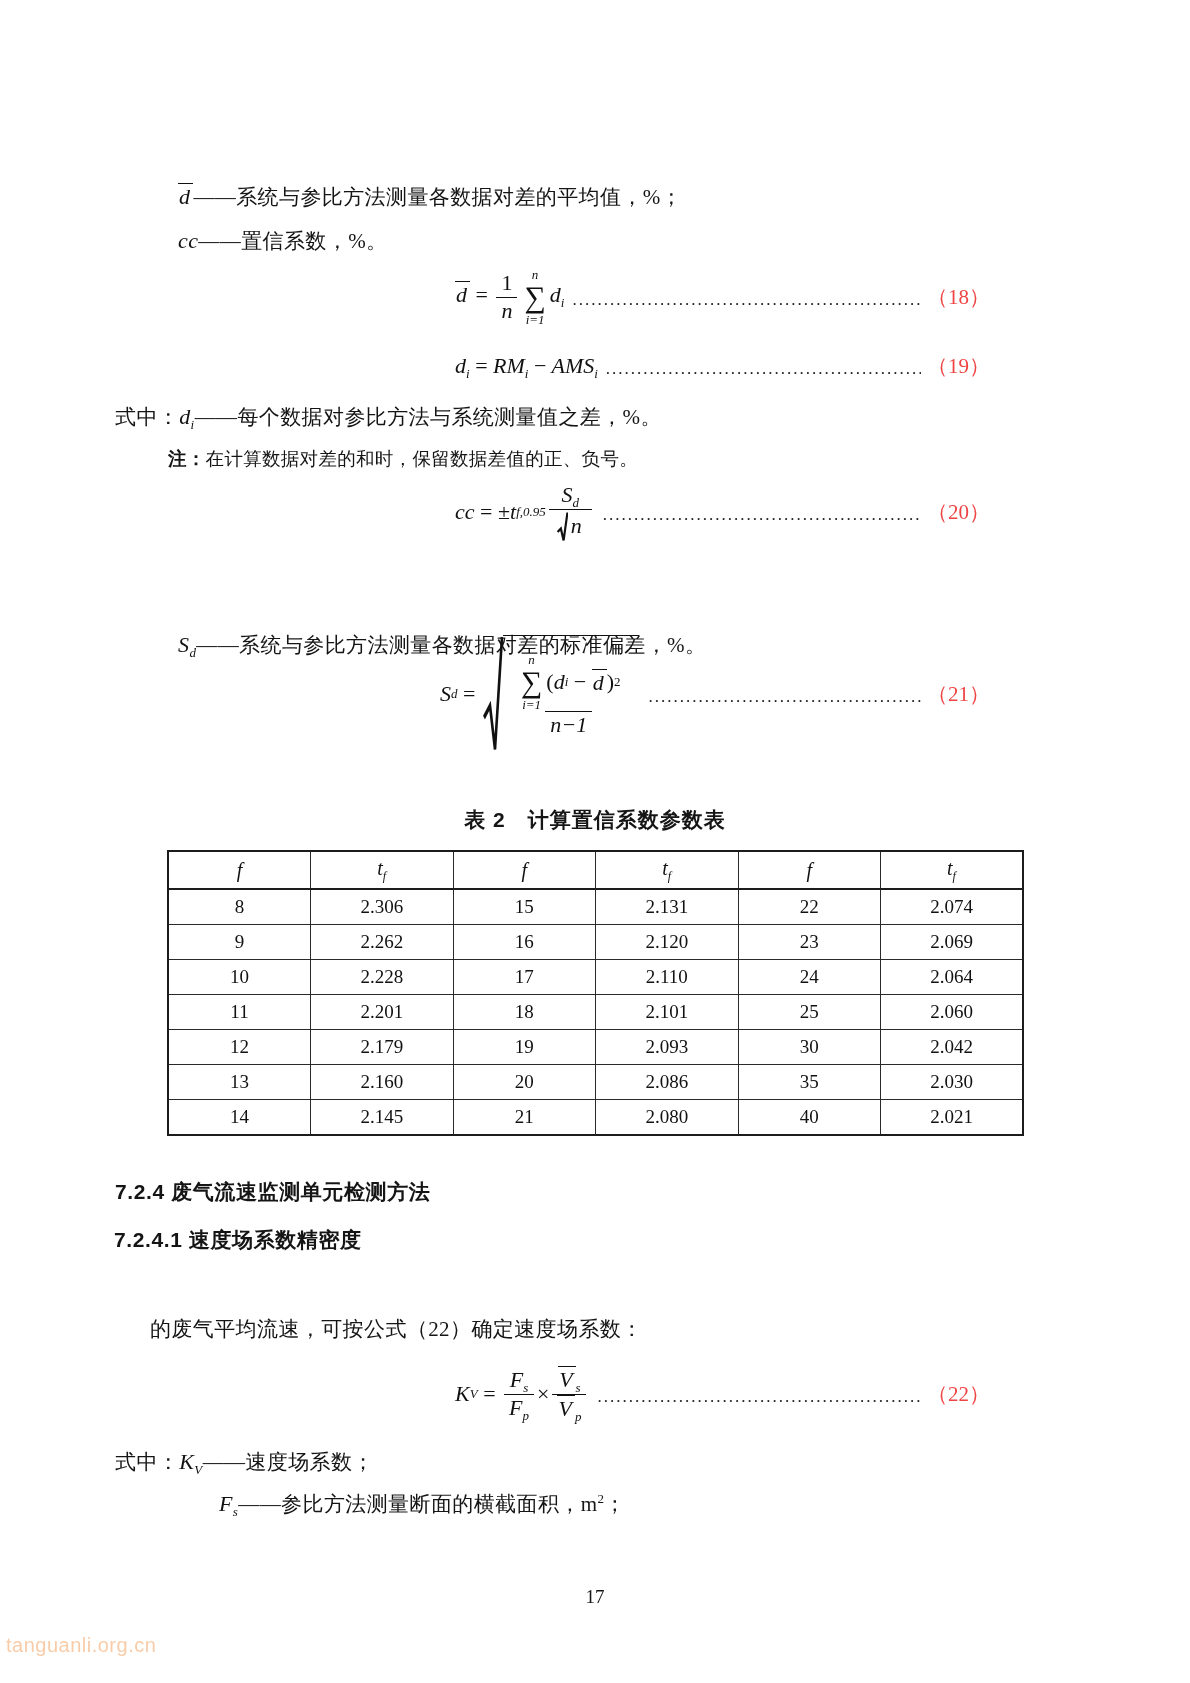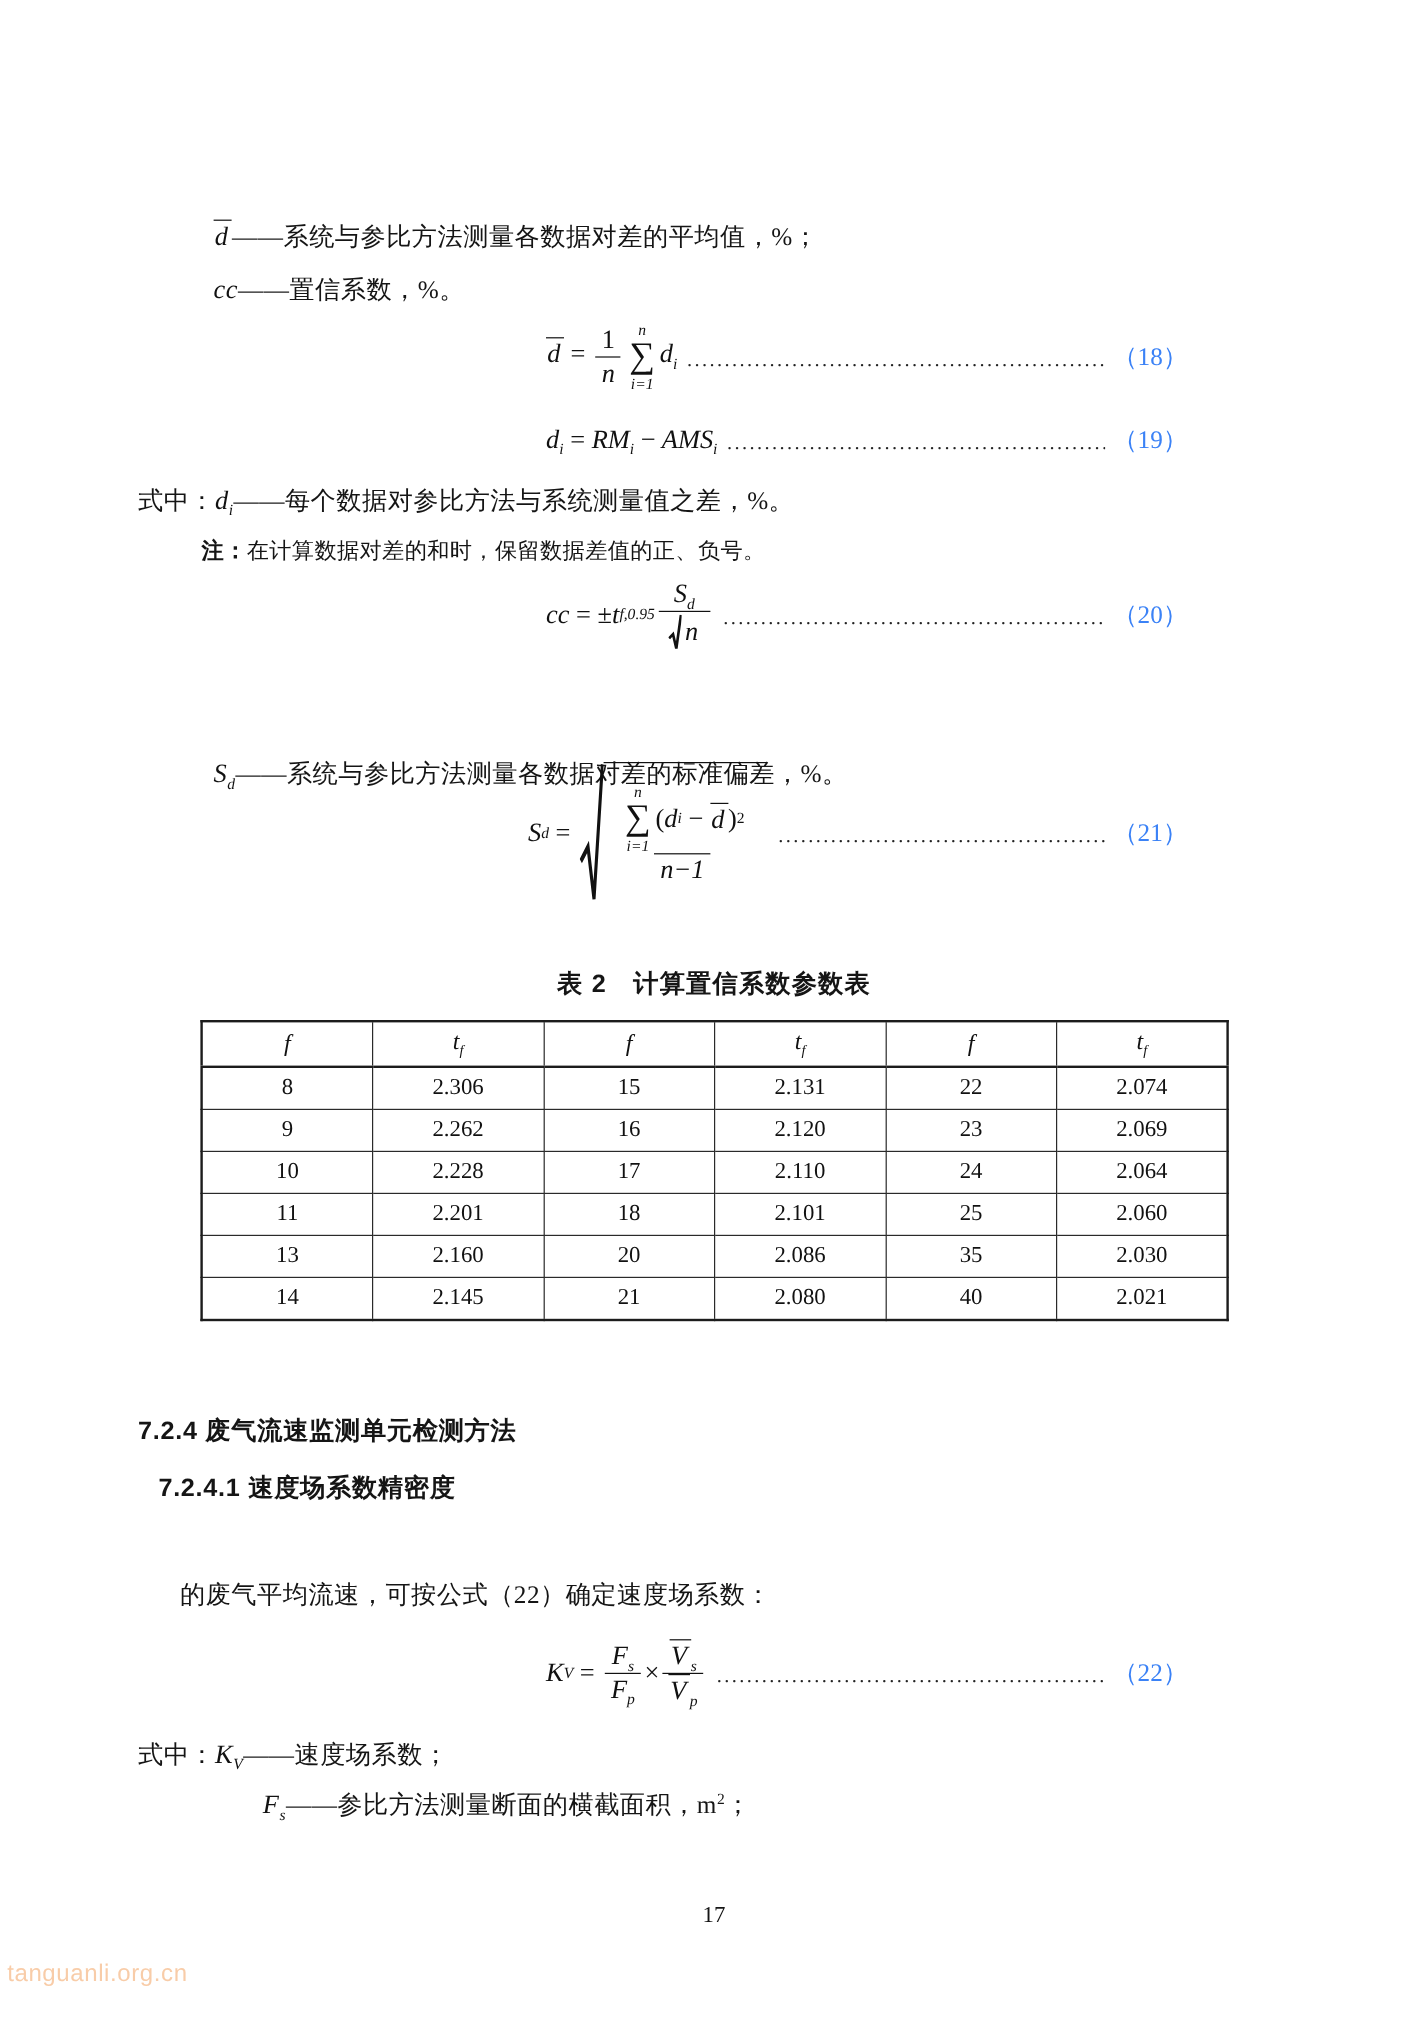--- a/index.html
+++ b/index.html
@@ -19,21 +19,21 @@
 
   
   .math { font-family:"Liberation Serif","DejaVu Serif",serif; font-style:italic; font-size:22px; color:#111; }
   .math .up { font-style:normal; }
   .math sub { font-size:13px; font-style:italic; line-height:0; }
   .math sup { font-size:13px; font-style:italic; line-height:0; }
   .ol { display:inline-block; border-top:1.8px solid #111; padding:1px 3px 0 1px; line-height:1.05; }
 
   .eq-row { display:flex; align-items:center; }
   .eq-dots { flex:1 1 auto; overflow:hidden; white-space:nowrap; font-size:17px; letter-spacing:2px; color:#222; font-style:normal; margin:6px 6px 0 8px; }
-  .eq-label { font-size:21px; font-style:normal; color:#3b82f6; flex:none; }
+  .eq-label { font-size:21px; font-style:normal; color:#ef4444; flex:none; }
 
   .frac { display:inline-flex; flex-direction:column; align-items:center; vertical-align:middle; margin:0 3px; line-height:1.2; }
   .frac .num, .frac .den { padding:0 5px; text-align:center; }
   .frac .den { border-top:1.6px solid #111; }
 
   .sum { display:inline-flex; flex-direction:column; align-items:center; line-height:1; margin:0 4px; vertical-align:middle; }
   .sum .lim { font-size:13px; font-style:italic; }
   .sum .sig { font-size:30px; font-style:normal; padding:1px 0; }
 
   .sqrt { display:inline-flex; align-items:stretch; margin:0 2px; vertical-align:middle; }
@@ -206,41 +206,49 @@
       </tr>
       <tr>
         <td>11</td>
             <td>2.201</td>
             <td>18</td>
             <td>2.101</td>
             <td>25</td>
             <td>2.060</td>
       </tr>
       <tr>
+        <td>12</td>
+            <td>2.179</td>
+            <td>19</td>
+            <td>2.093</td>
+            <td>30</td>
+            <td>2.042</td>
+      </tr>
+      <tr>
         <td>13</td>
             <td>2.160</td>
             <td>20</td>
             <td>2.086</td>
             <td>35</td>
             <td>2.030</td>
       </tr>
       <tr>
         <td>14</td>
             <td>2.145</td>
             <td>21</td>
             <td>2.080</td>
             <td>40</td>
             <td>2.021</td>
       </tr>
     </tbody>
       </table>
   </div>
 
   <div class="block heading" style="top:1178px; left:115px;">7.2.4 废气流速监测单元检测方法</div>
-  <div class="block heading" style="top:1226px; left:132px;">7.2.4.1 速度场系数精密度</div>
+  <div class="block heading" style="top:1226px; left:114px;">7.2.4.1 速度场系数精密度</div>
 
   <div class="block cn" style="top:1315px; left:150px;">的废气平均流速，可按公式（22）确定速度场系数：</div>
 
   <div class="block eq-row" style="top:1352px; left:455px; width:535px; height:84px;">
     <span class="math" style="display:inline-flex; align-items:center;">
       <span>K</span>
         <sub>V</sub>
       <span class="up">&nbsp;<span>=</span>&nbsp;</span>
         <span class="frac">
           <span class="num"><span>F</span><sub>s</sub></span>

